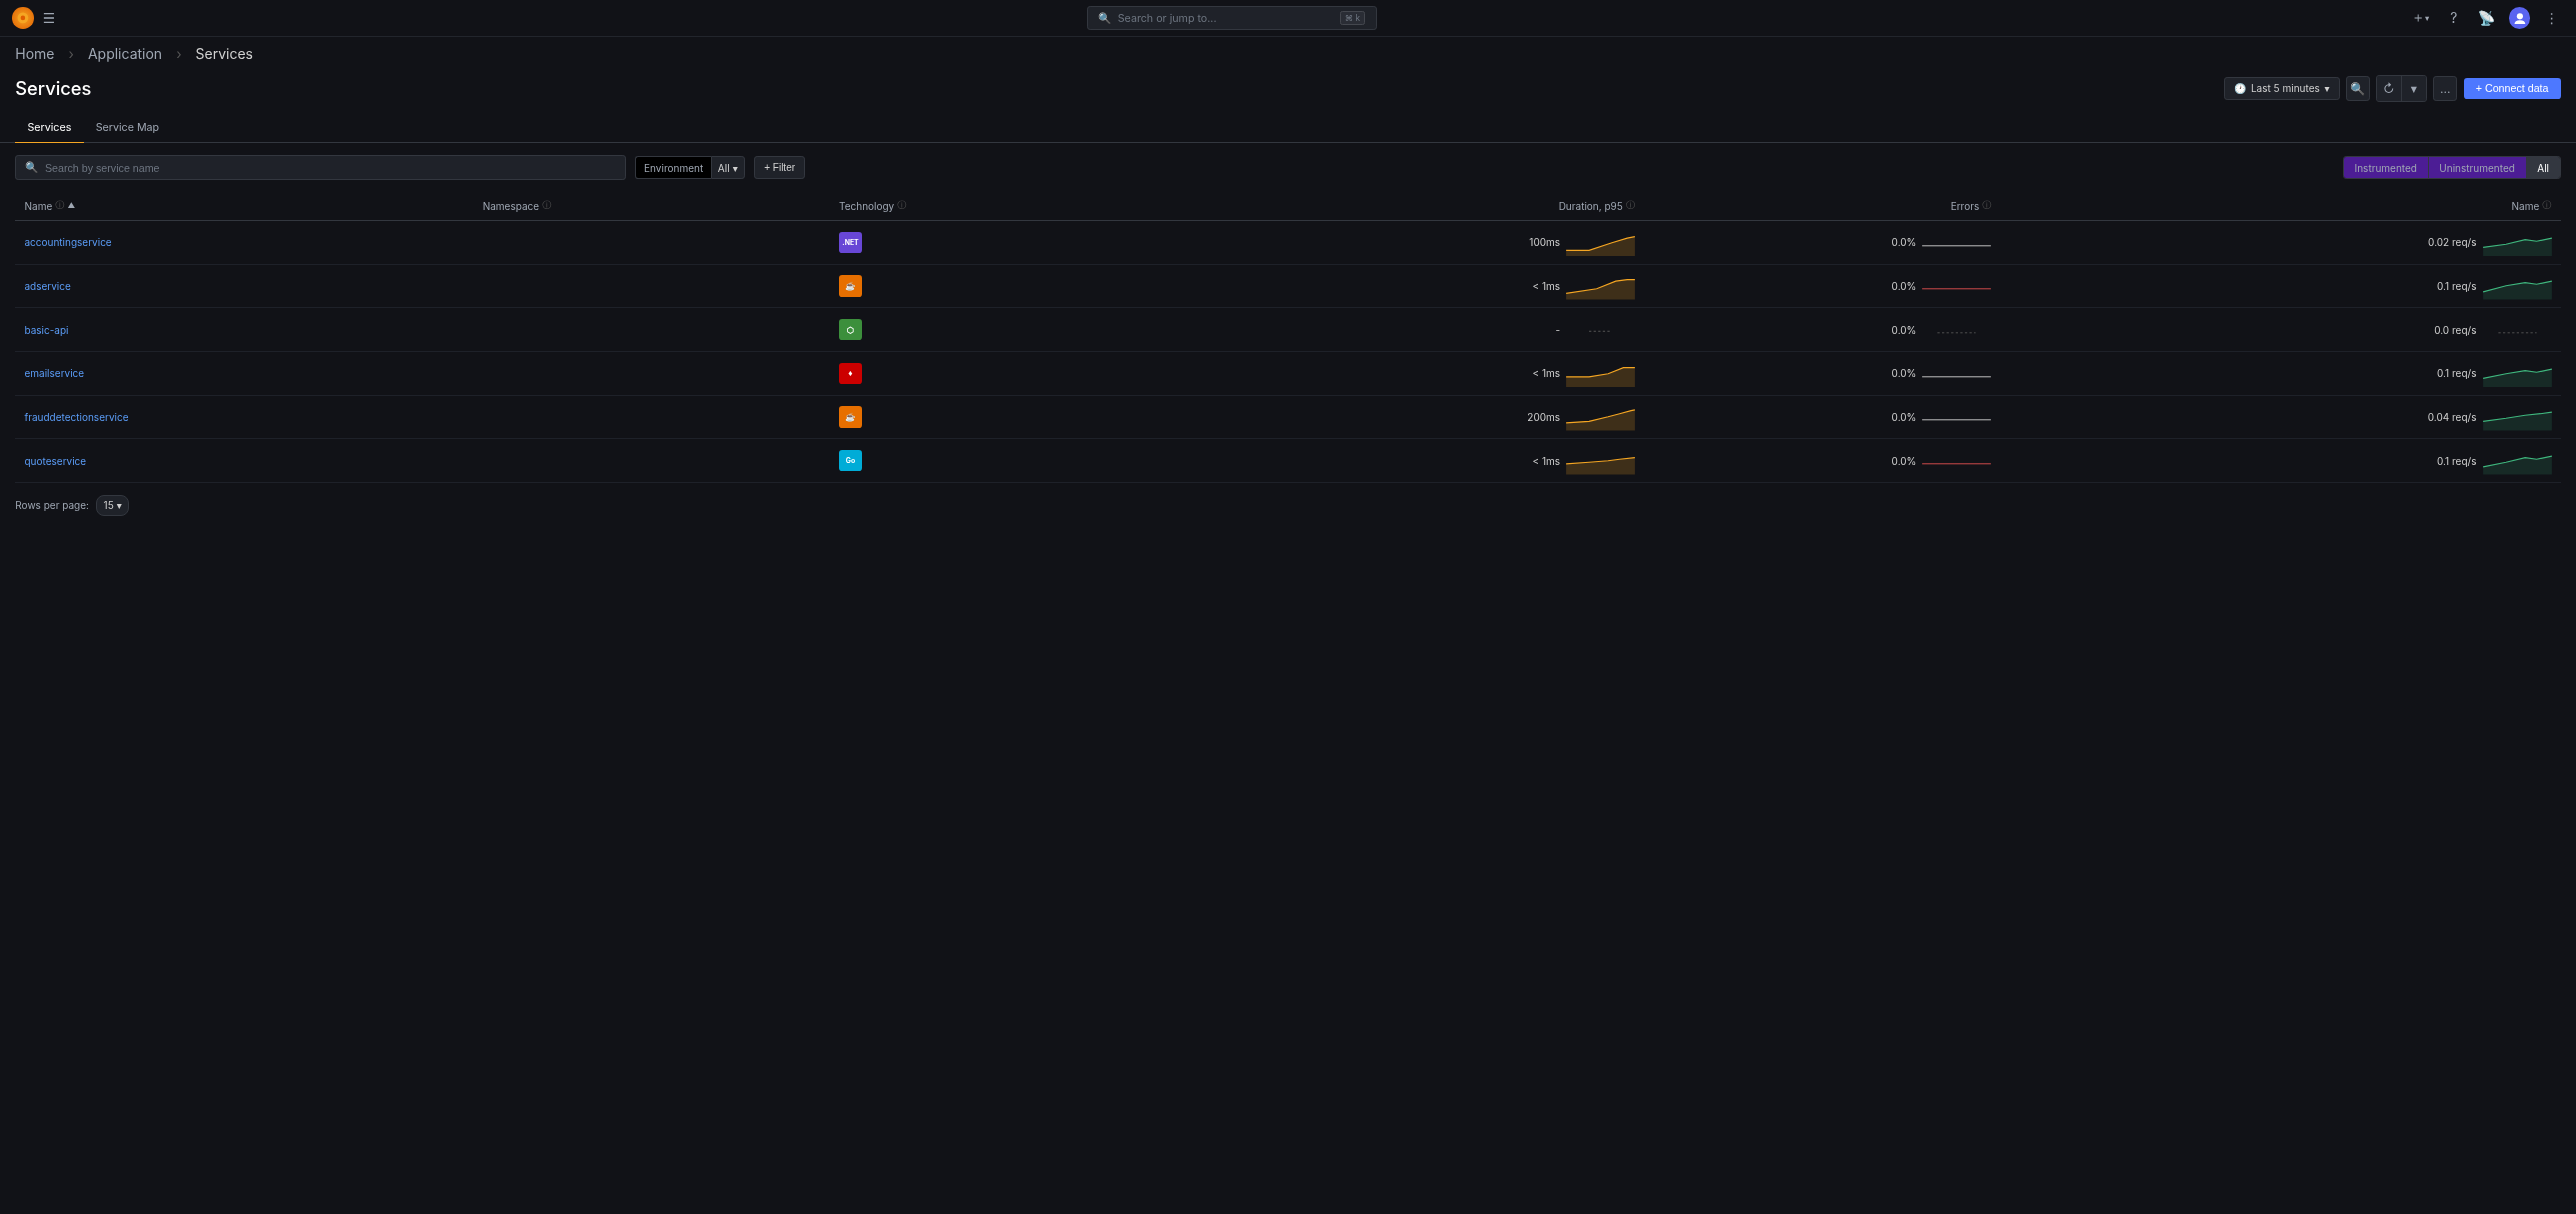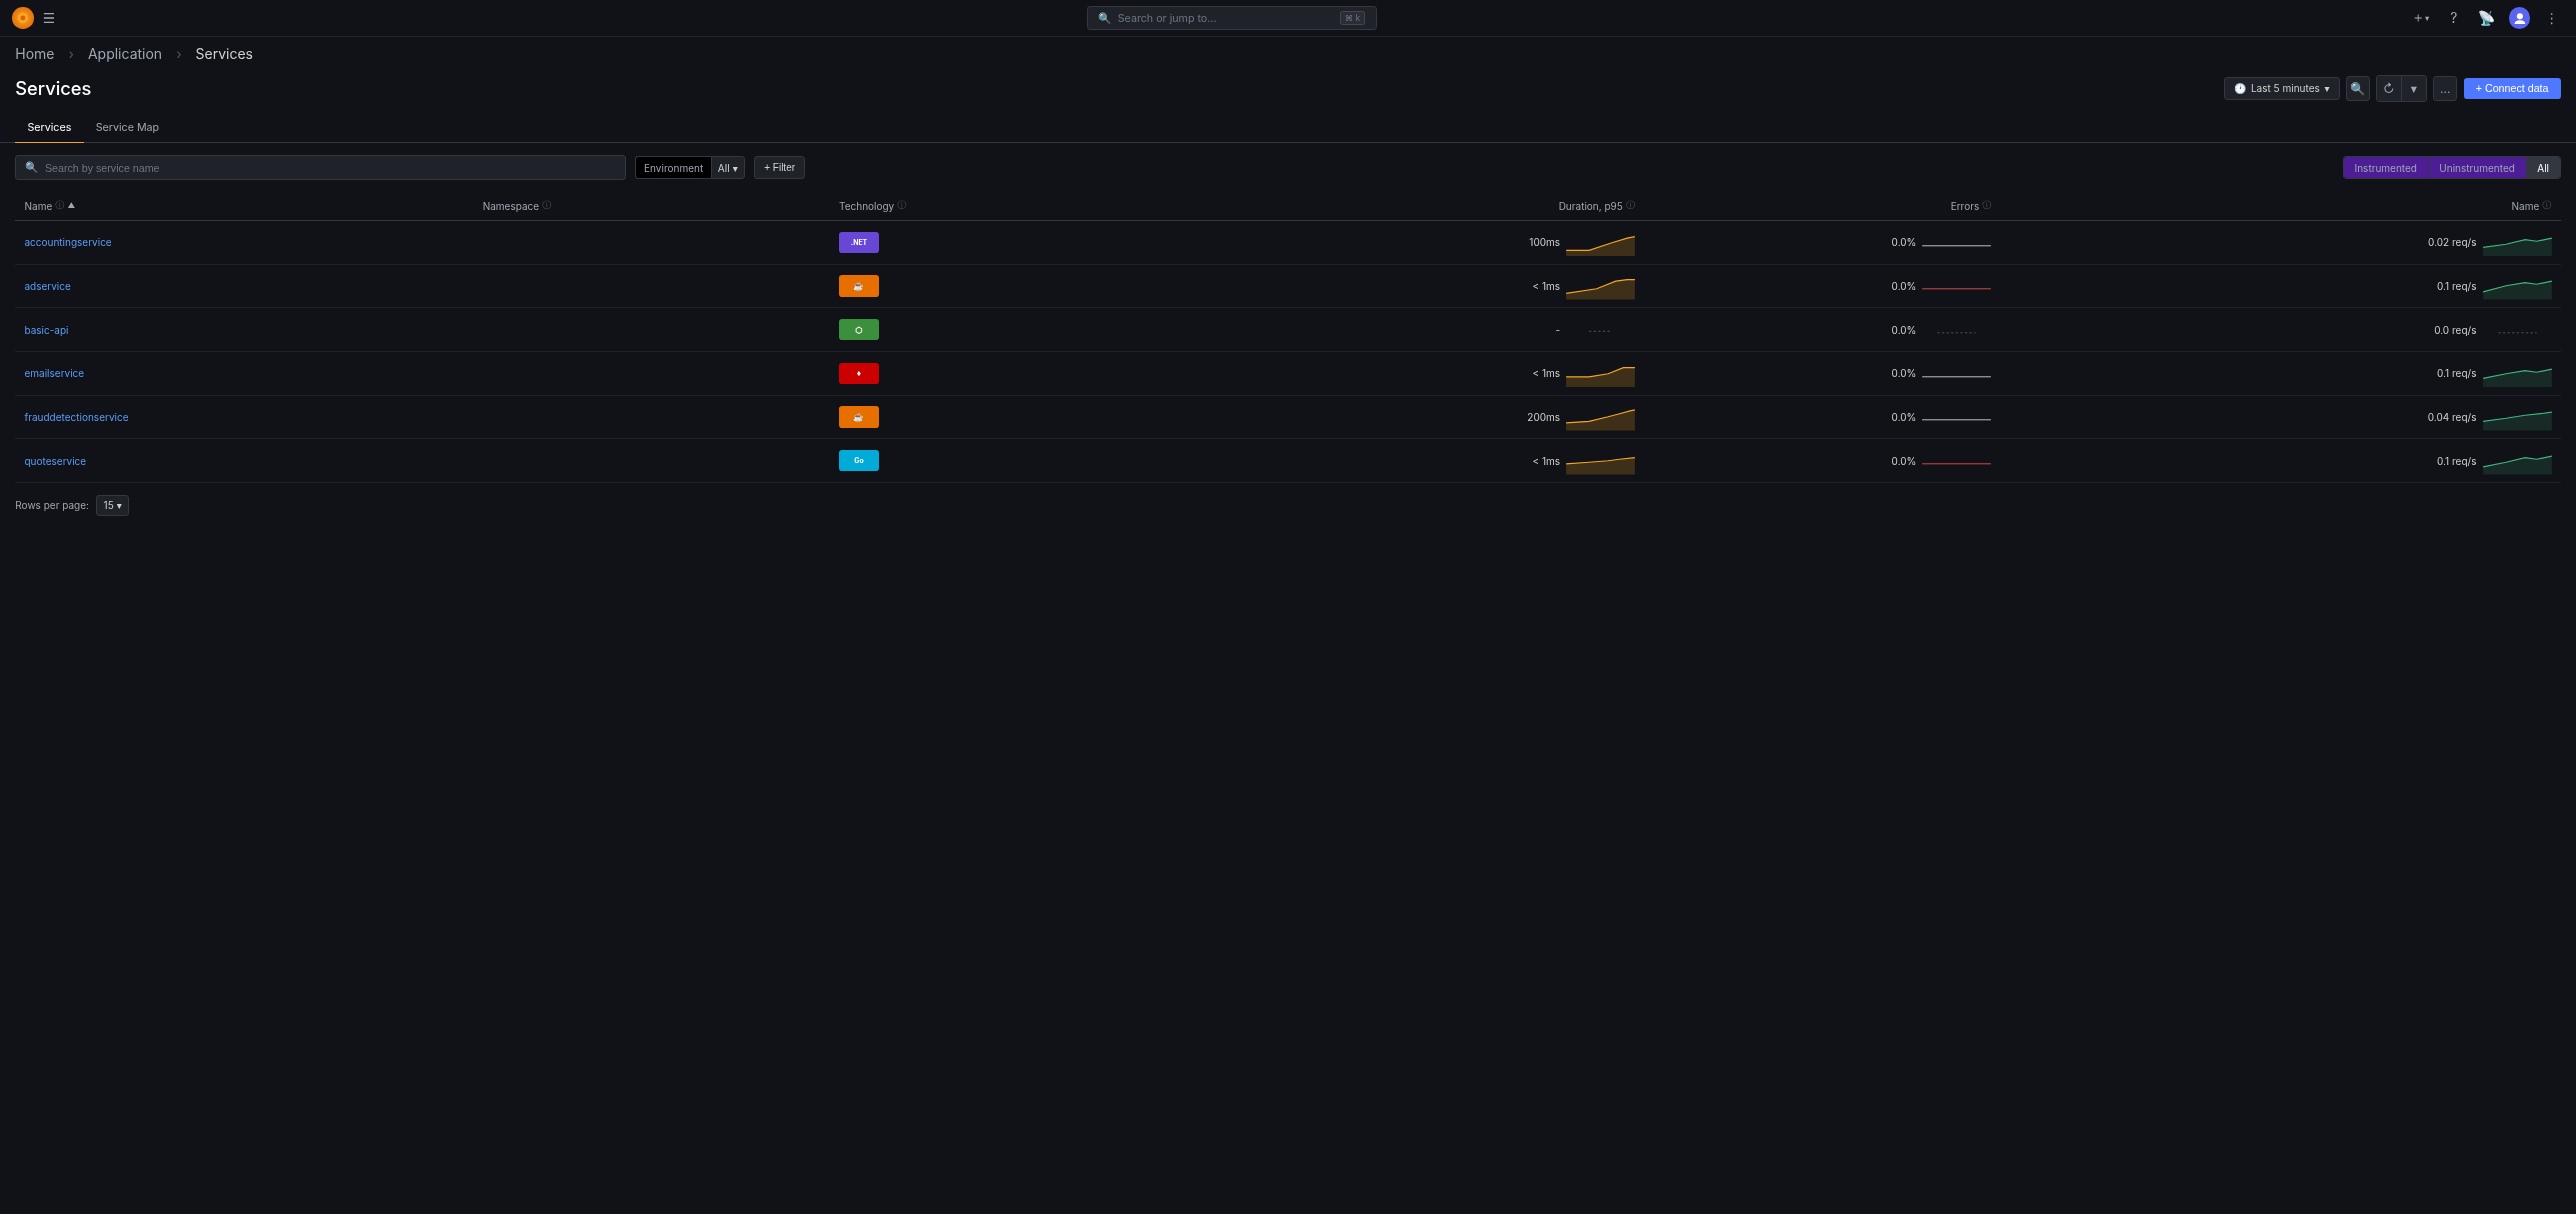--- a/index.html
+++ b/index.html
@@ -320,21 +320,21 @@
     }
     .service-link {
       color: #5b9cf6;
       text-decoration: none;
       font-size: 10px;
     }
     .tech-badge {
       display: inline-flex;
       align-items: center;
       justify-content: center;
-      width: 40px; height: 21.4px;
+      width: 23px; height: 21.4px;
       border-radius: 3.1px;
       font-size: 7.6px;
       font-weight: bold;
     }
     .tech-dotnet { background: #6847d6; color: white; }
     .tech-java { background: #e76f00; color: white; }
     .tech-node { background: #3c8f3c; color: white; }
     .tech-ruby { background: #cc0000; color: white; }
     .tech-go { background: #00acd7; color: white; font-size: 6.9px; }
     .duration-val { color: #d0d0d0; }
@@ -348,21 +348,21 @@
       gap: 7.6px;
       padding: 12.2px 15.3px;
       font-size: 10px;
       color: #9fa7b3;
     }
     .rows-select {
       display: flex;
       align-items: center;
       background: #1f2229;
       border: 0.8px solid #33373f;
-      border-radius: 3px;
+      border-radius: 8px;
       padding: 3.1px 6.1px;
       gap: 3.1px;
       cursor: pointer;
       color: #d0d0d0;
       font-size: 10px;
     }
 
     .col-name { width: 18%; }
     .col-namespace { width: 14%; }
     .col-technology { width: 12%; }

